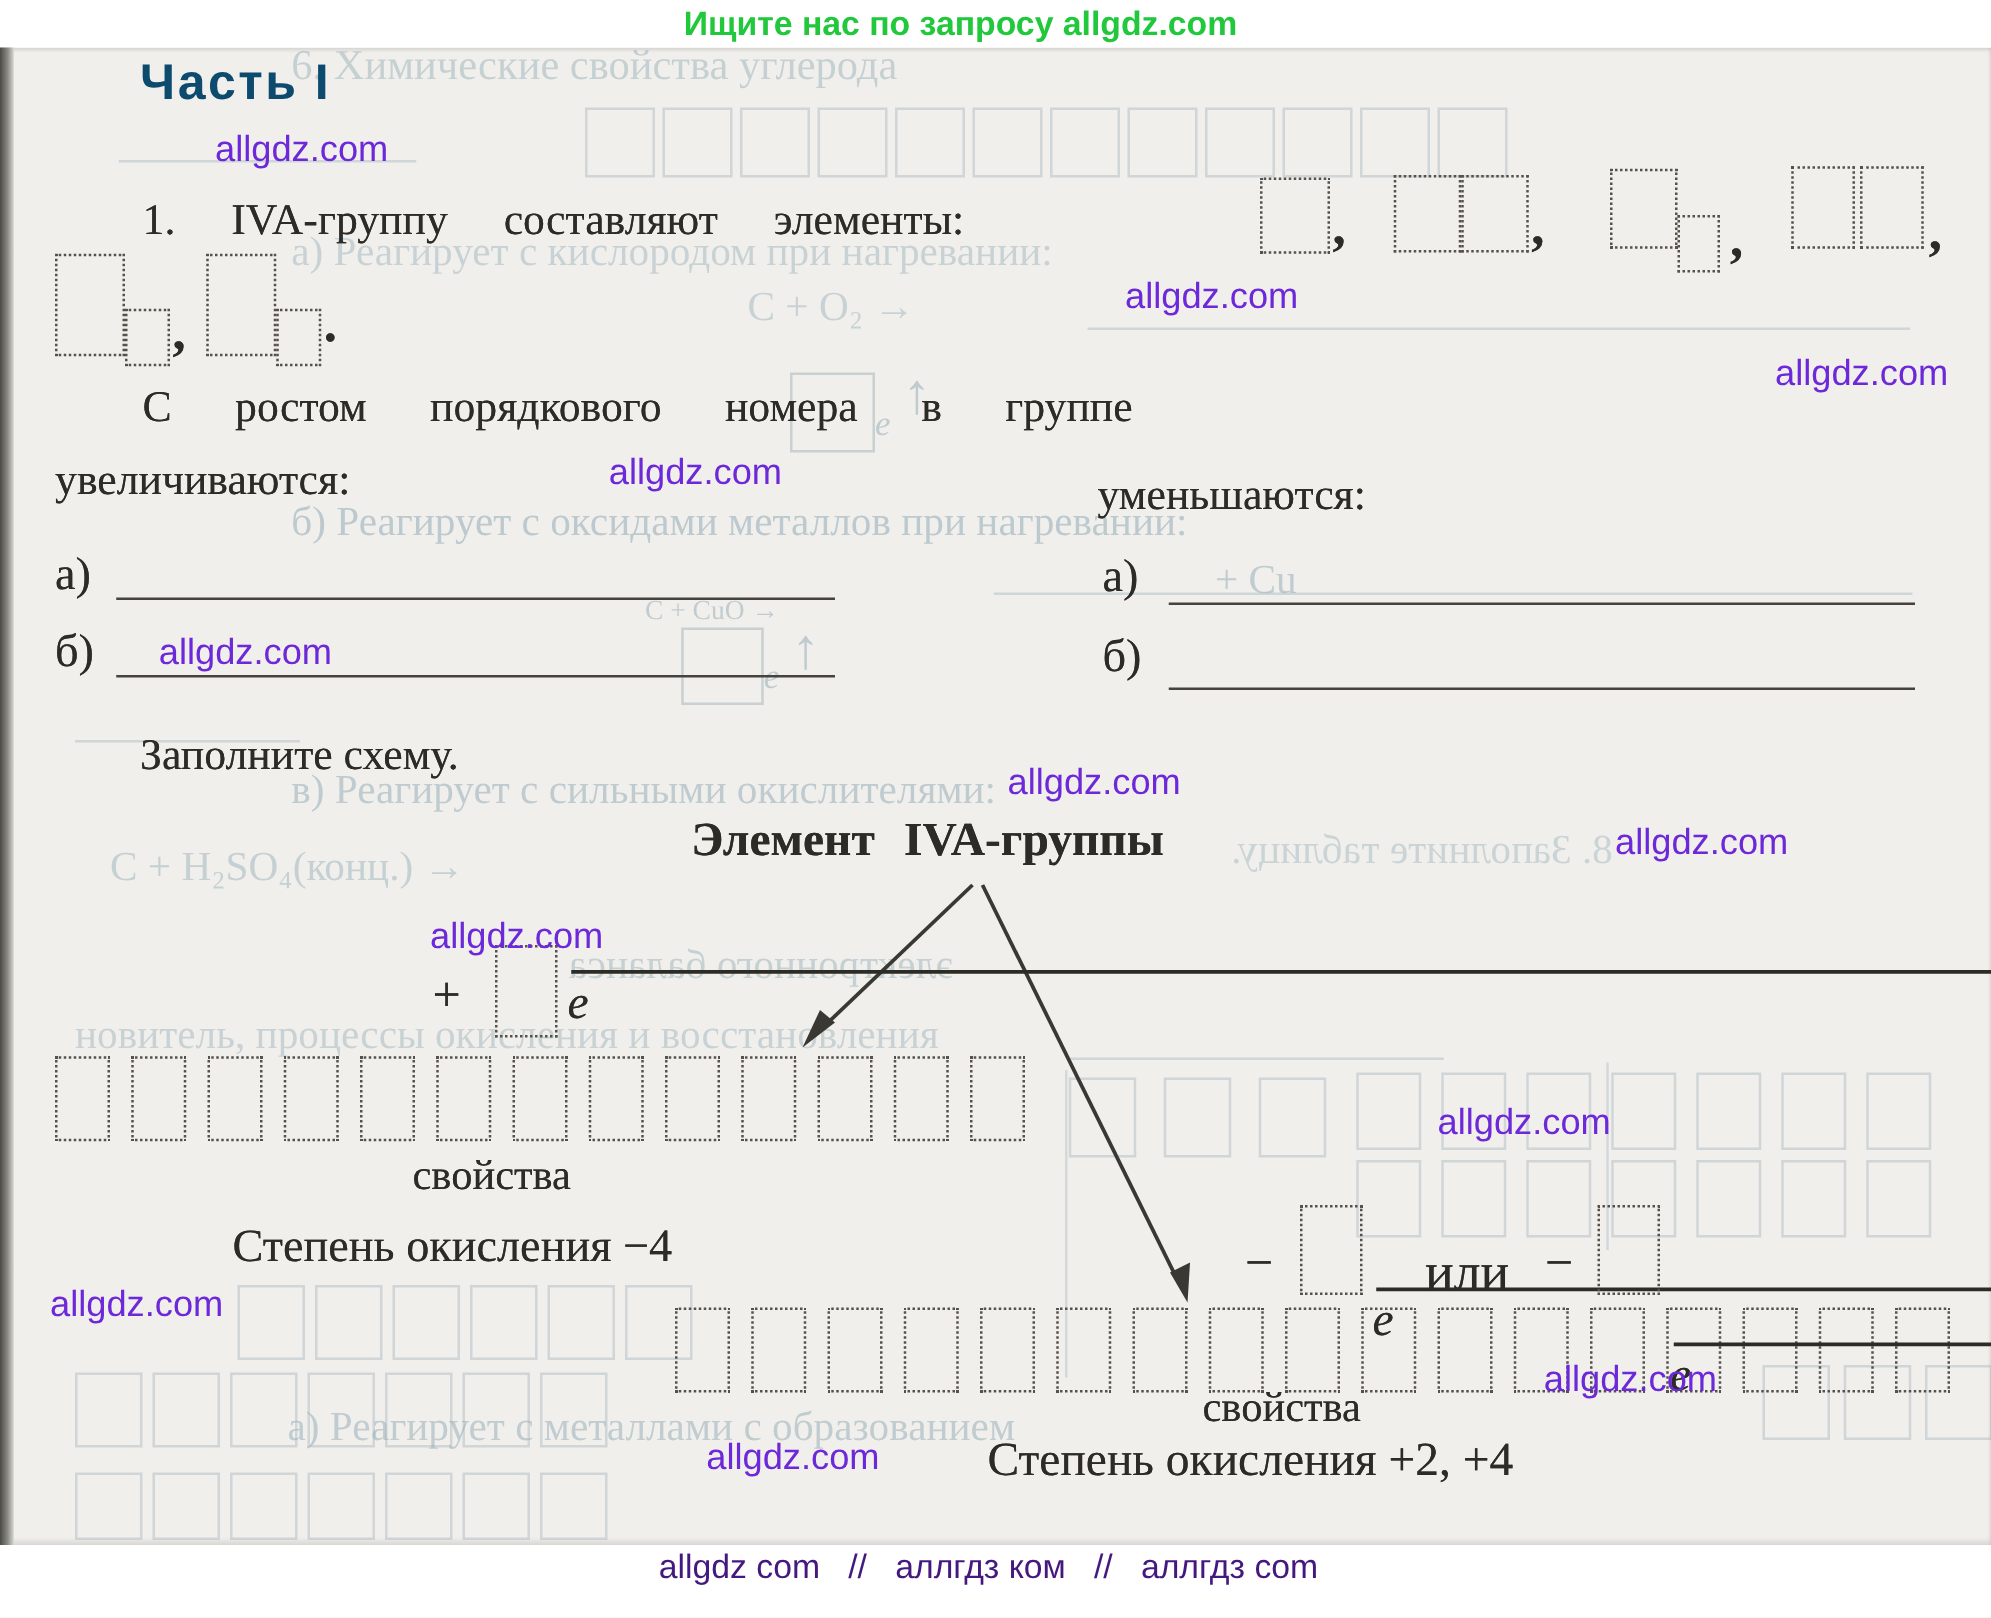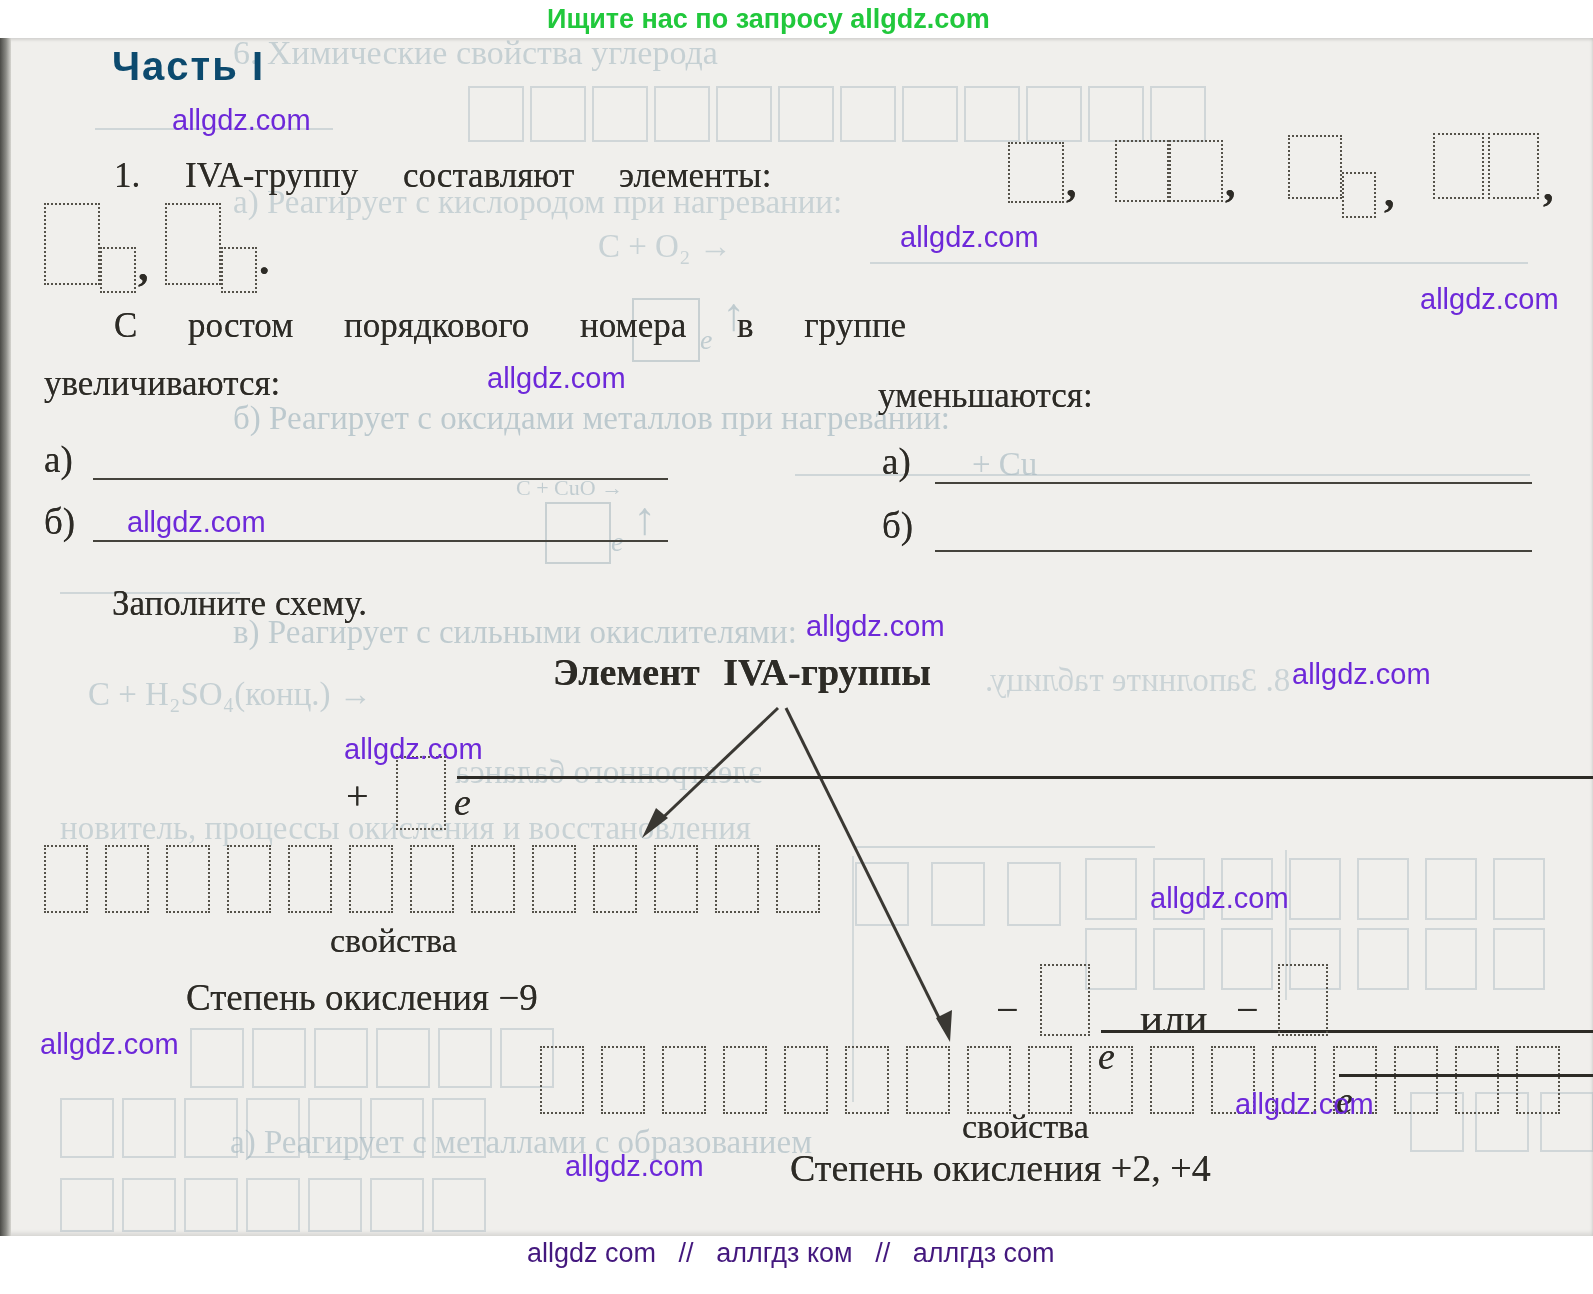--- a/index.html
+++ b/index.html
@@ -209,21 +209,21 @@
     <div class="slot" style="left: 1150px; top: 1046px; width: 40px; height: 64px;"></div>
     <div class="slot" style="left: 1211px; top: 1046px; width: 40px; height: 64px;"></div>
     <div class="slot" style="left: 1272px; top: 1046px; width: 40px; height: 64px;"></div>
     <div class="slot" style="left: 1333px; top: 1046px; width: 40px; height: 64px;"></div>
     <div class="slot" style="left: 1394px; top: 1046px; width: 40px; height: 64px;"></div>
     <div class="slot" style="left: 1455px; top: 1046px; width: 40px; height: 64px;"></div>
     <div class="slot" style="left: 1516px; top: 1046px; width: 40px; height: 64px;"></div>
   </div>
 
 <div class="abs ink" style="left:330px;top:922px;font-size:34px;">свойства</div>
-<div class="abs ink" style="left:186px;top:976px;font-size:37px;">Степень окисления −9</div>
+<div class="abs ink" style="left:186px;top:976px;font-size:37px;">Степень окисления −4</div>
 
 <div class="abs ink" style="left:996px;top:986px;font-size:40px;">−</div>
 <div class="slot" style="left:1040px;top:964px;width:46px;height:68px;"></div>
 <div class="abs ink ebar" style="left:1098px;top:990px;font-size:38px;">е</div>
 <div class="abs ink" style="left:1140px;top:994px;font-size:43px;">или</div>
 <div class="abs ink" style="left:1236px;top:986px;font-size:40px;">−</div>
 <div class="slot" style="left:1278px;top:964px;width:46px;height:68px;"></div>
 <div class="abs ink ebar" style="left:1336px;top:990px;font-size:38px;">е</div>
 
 <div class="abs ink" style="left:962px;top:1108px;font-size:34px;">свойства</div>

